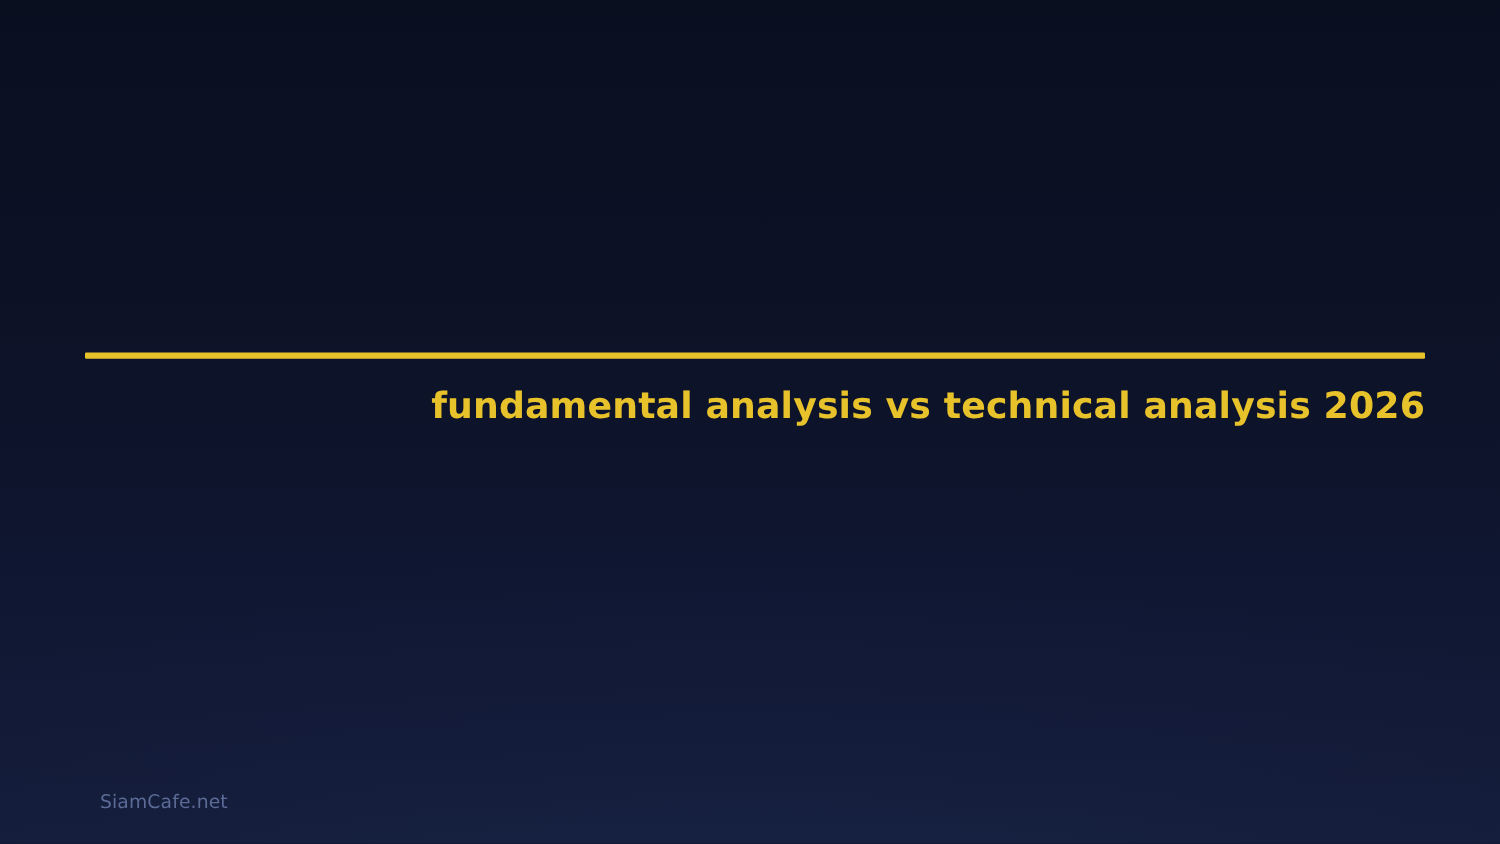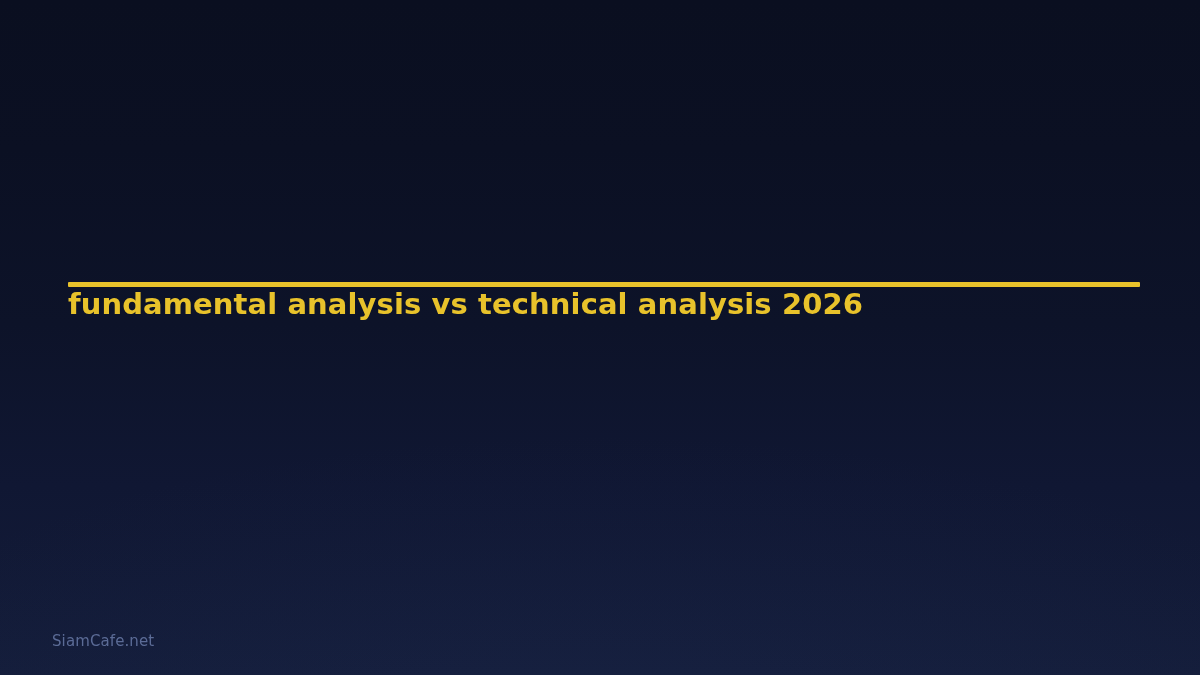--- a/index.html
+++ b/index.html
@@ -53,32 +53,34 @@
 
   .accent-rule {
     width: 100%;
     height: 5px;
     background: #e8c22b;
     border-radius: 1px;
   }
 
   .page-title {
     margin: 0;
+    padding-top: 20px;
     font-size: 29px;
     line-height: 34px;
     font-weight: 700;
     letter-spacing: 0.1px;
     color: #e8c22b;
     white-space: nowrap;
+    text-align: right;
   }
 
   
   .site-footer {
     position: absolute;
-    left: 52px;
+    left: 80px;
     bottom: 24px;
     z-index: 2;
   }
 
   .footer-attribution {
     font-size: 15px;
     line-height: 19px;
     font-weight: 400;
     color: #5b6b96;
     letter-spacing: 0.1px;

